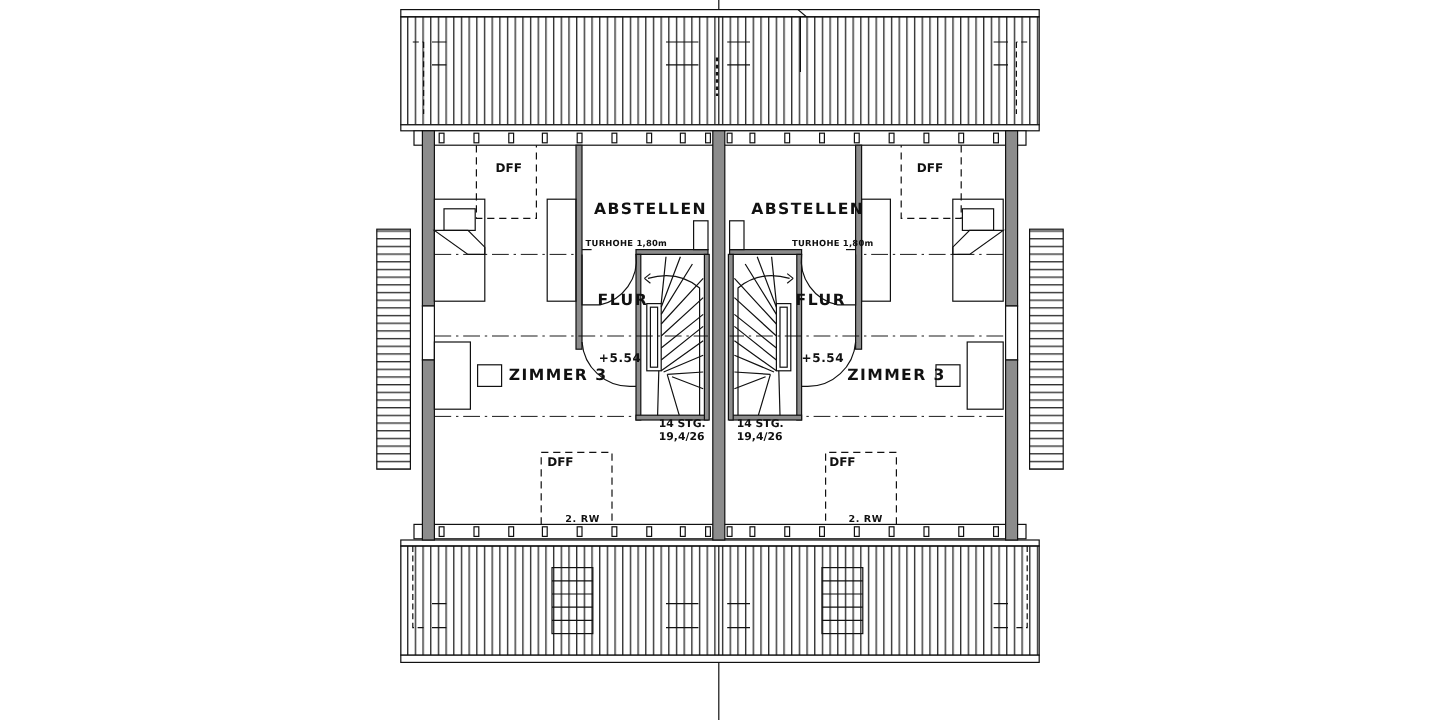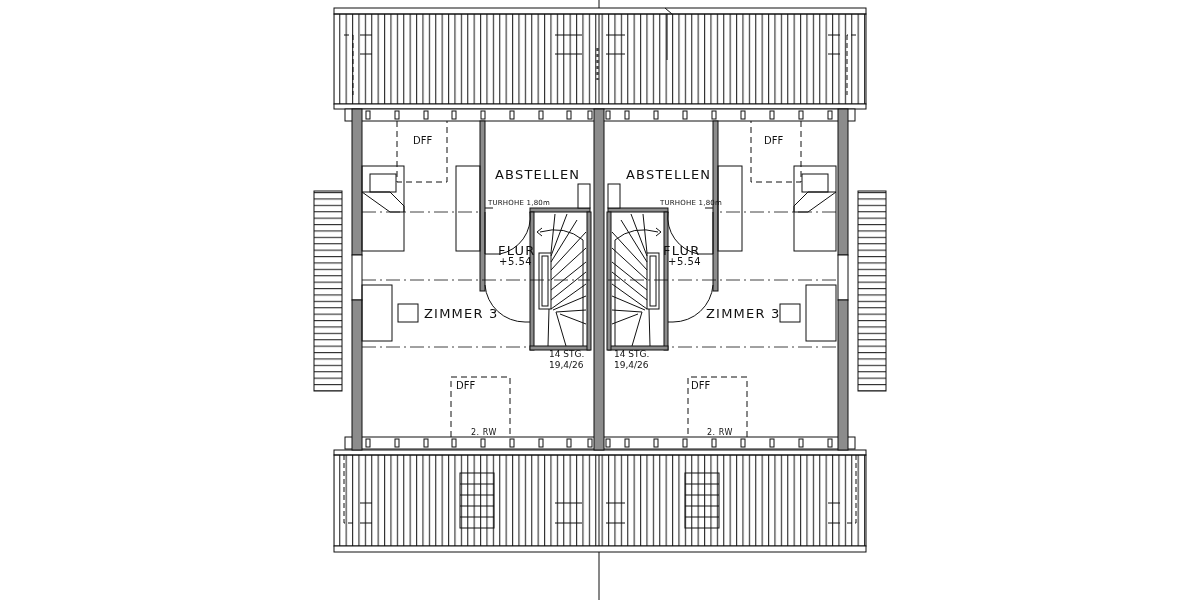--- a/index.html
+++ b/index.html
@@ -1,20 +1,20 @@
 <!DOCTYPE html>
 <html><head>
 <meta charset="utf-8">
 <style>
   html, body { margin: 0; padding: 0; background: #ffffff; }
   body { width: 1200px; height: 600px; overflow: hidden; position: relative; font-family: "DejaVu Sans", sans-serif; }
   #plan { position: absolute; left: 0; top: 0; }
-  .lbl { position: absolute; color: #111; font-family: "DejaVu Sans", sans-serif; white-space: nowrap; line-height: 1; }
+  .lbl { position: absolute; color: #111; font-family: "DejaVu Sans", sans-serif; white-space: nowrap; line-height: 1; font-weight: bold; }
   .room-name-lg { font-size: 13px; letter-spacing: 1.2px; }
-  .elev { font-size: 10px; letter-spacing: 0.5px; }
+  .elev { font-size: 10px; letter-spacing: 0.5px; margin-top: 38px; }
   .small { font-size: 7px; letter-spacing: 0.2px; }
   .tiny { font-size: 8px; letter-spacing: 0.5px; }
   .dff { font-size: 10px; }
   .stair-lbl { font-size: 9px; text-align: center; margin-top: 35px; }
 </style>
 </head>
 <body>
 
 <svg id="plan" width="1200" height="600" viewBox="0 0 1200 600" xmlns="http://www.w3.org/2000/svg">
   <defs>

